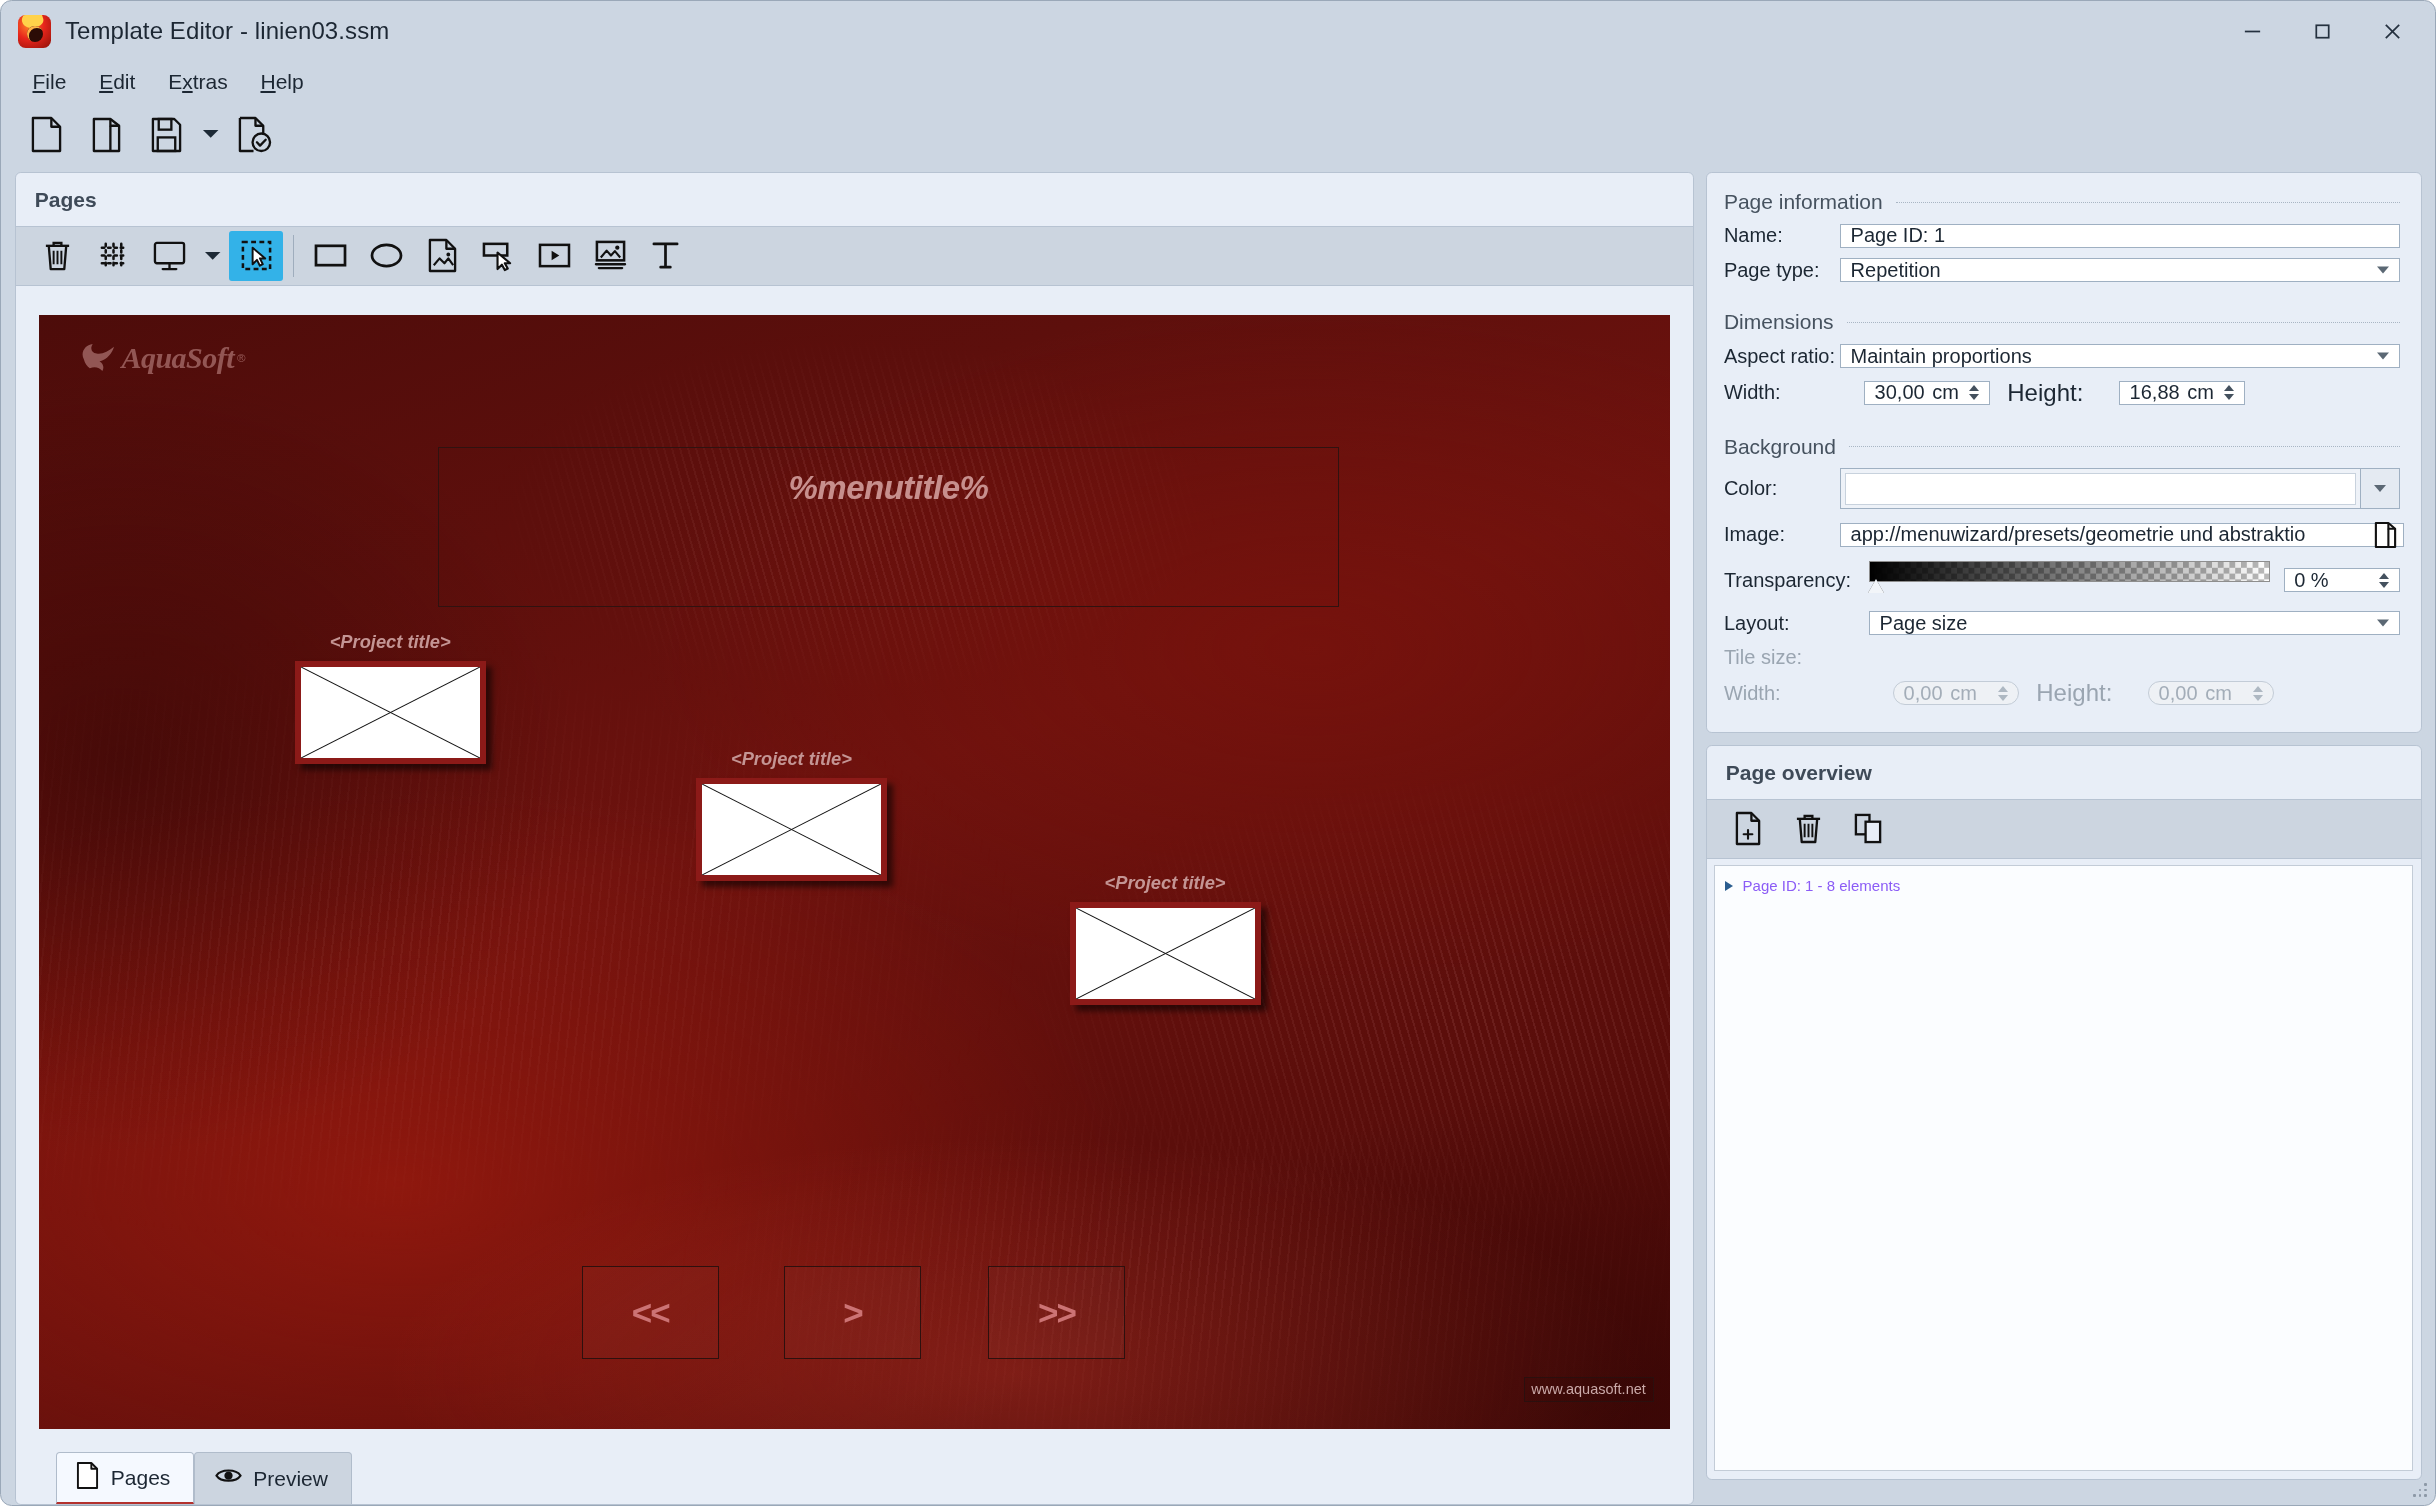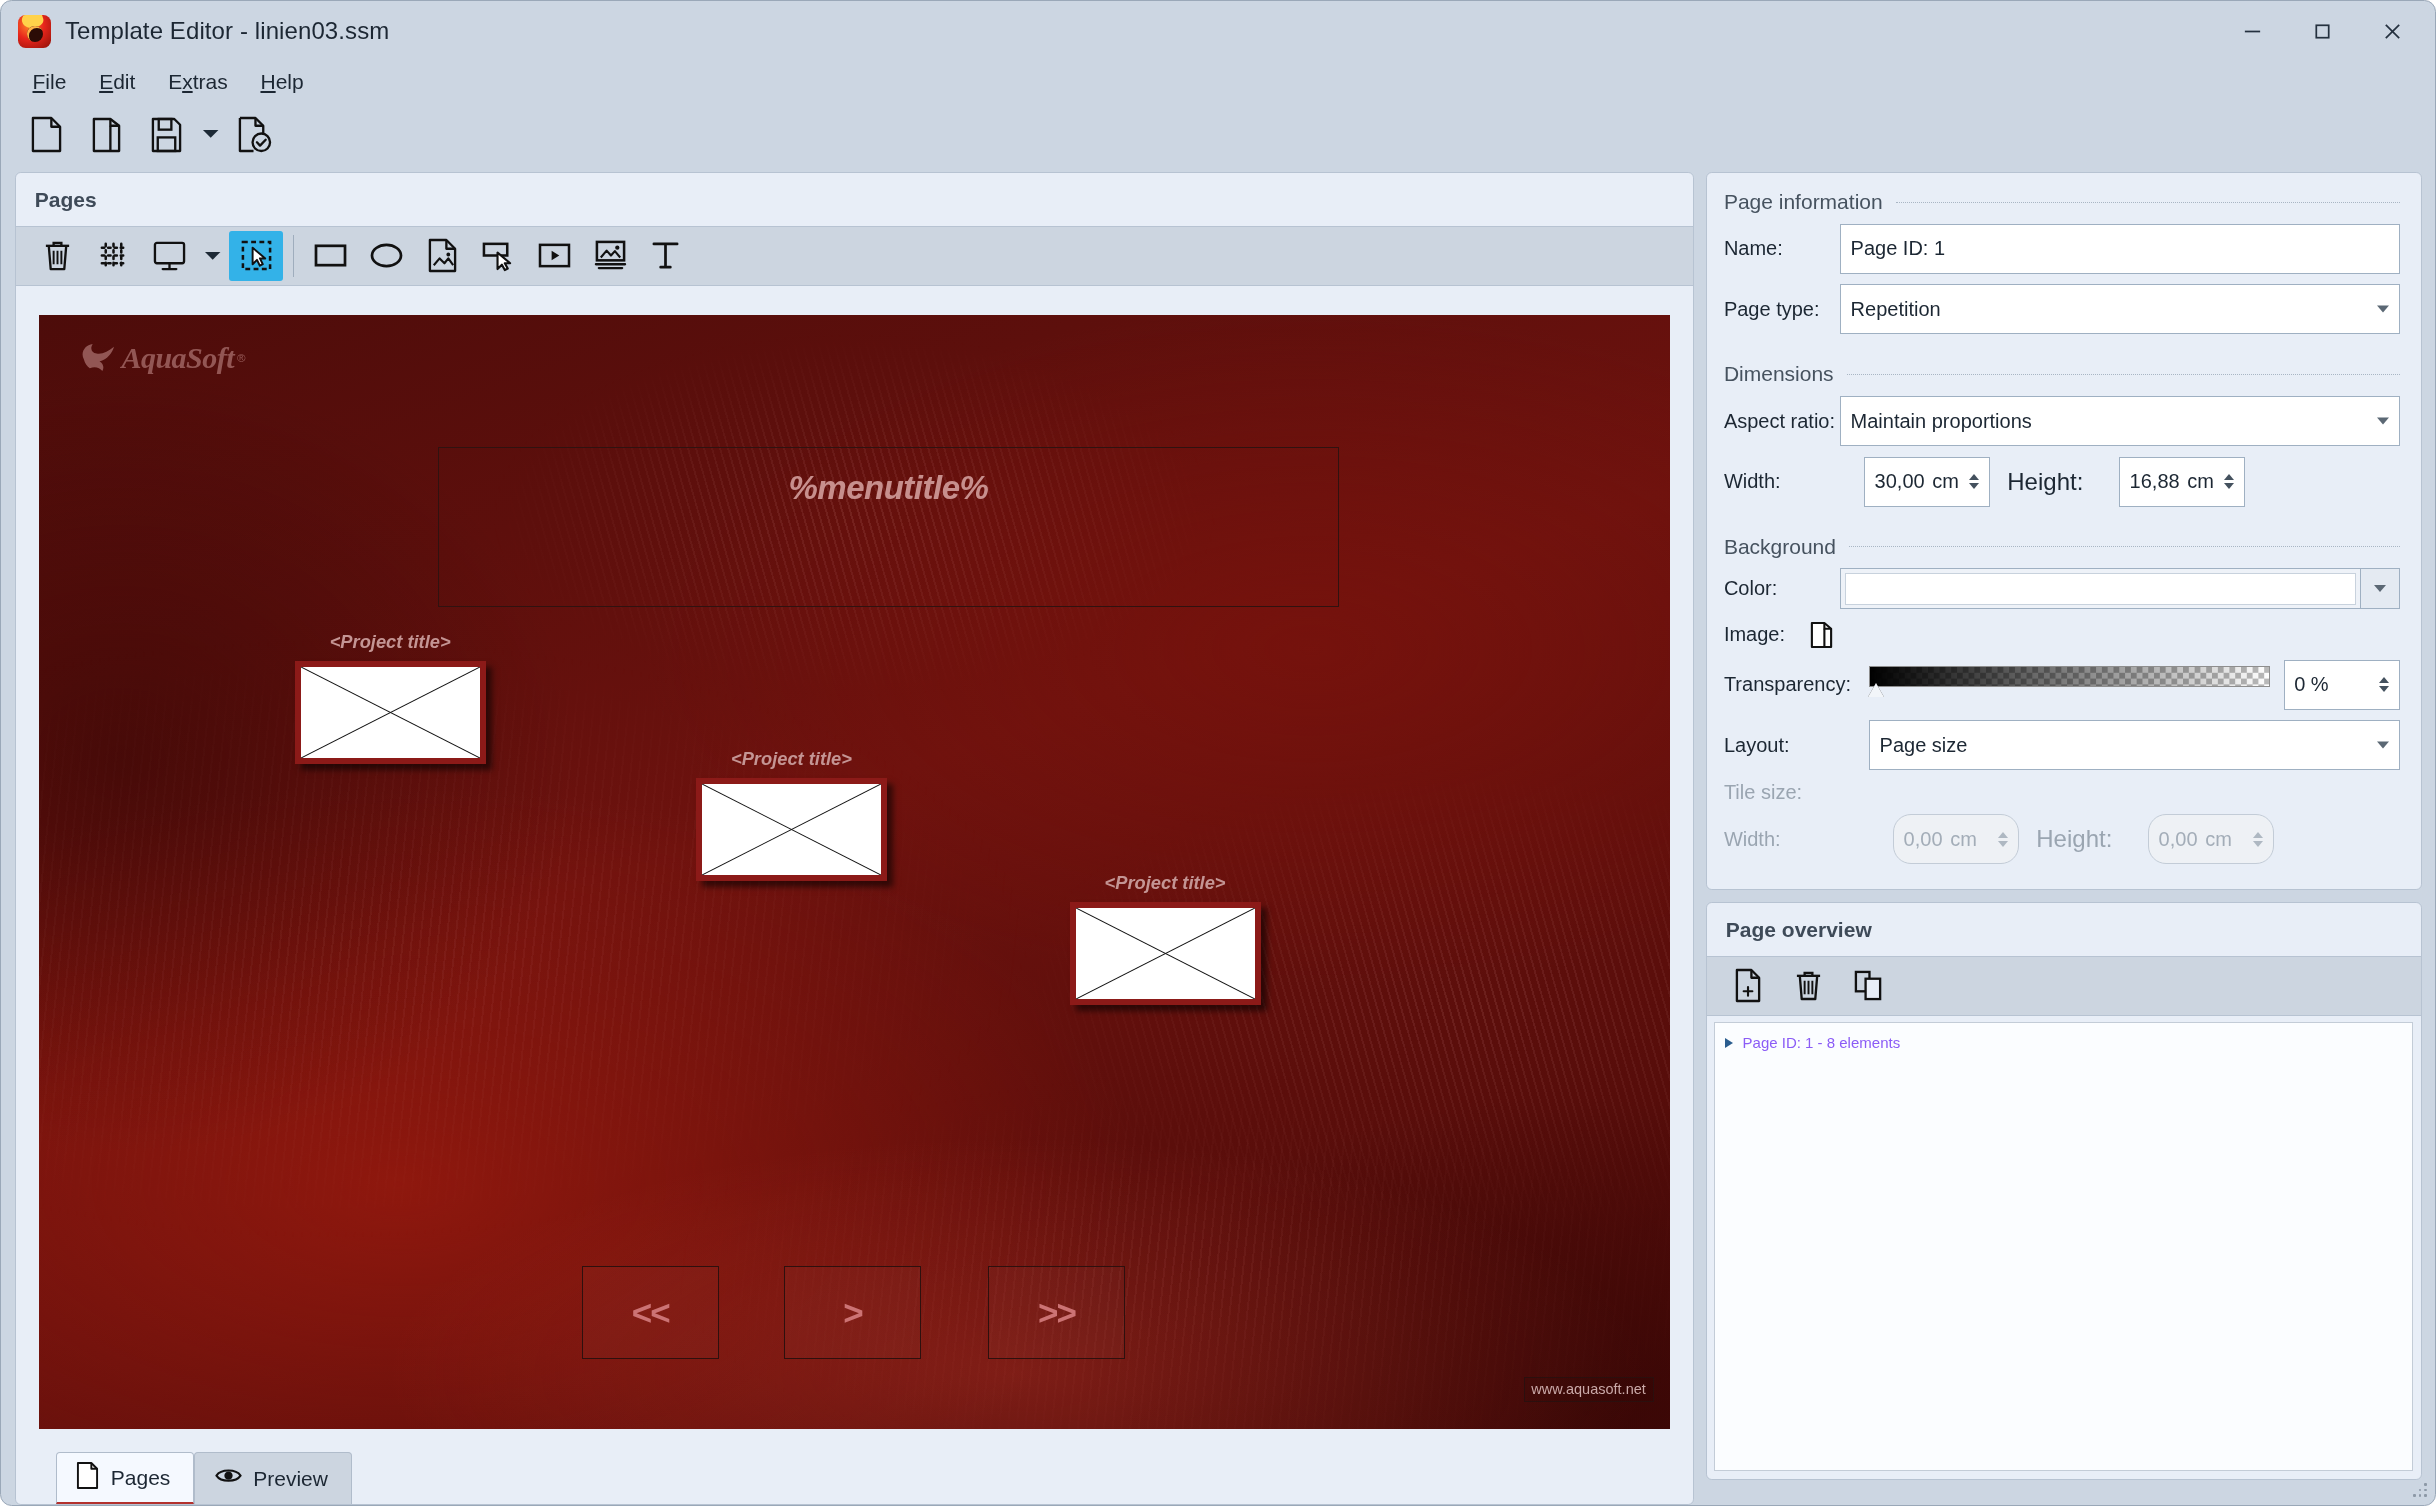--- a/index.html
+++ b/index.html
@@ -291,21 +291,21 @@
   .row .lab {
     font-size: 20px; color: #1c2733;
     flex: 0 0 116px;
   }
   .row .lab.wide { flex: 0 0 145px; }
   .row .lab.dim { color: #9aa5b1; }
 
   .field {
     background: #ffffff;
     border: 1px solid #9fb0c2;
-    height: 50px;
+    height: 24px;
     display: flex; align-items: center;
     padding: 0 9.7px;
     font-size: 20px; color: #1c2733;
     flex: 1 1 auto; min-width: 0;
     overflow: hidden; white-space: nowrap;
   }
   .field.dim { background: #eef1f5; color: #a3adb8; border-color: #c3ccd7; border-radius: 18px; }
   .combo { position: relative; padding-right: 33px; }
   .combo .car {
     position: absolute; right: 9.7px; top: 50%; transform: translateY(-50%);
@@ -719,20 +719,21 @@
           <span class="colorbox">
             <span class="swatch"></span>
           </span>
           <span class="colorbtn">
               <i class="car"></i>
             </span>
         </div>
 
         <div class="row">
           <span class="lab">Image:</span>
+          <span class="field">app://menuwizard/presets/geometrie und abstraktio</span>
           <span class="browse-btn">
             <svg width="25" height="29" viewBox="0 0 26 30">
                 <path d="M3 3 h13 l7 6 v19 h-20 z" fill="#fff" stroke="#111" stroke-width="2.2" stroke-linejoin="round"></path>
                 <path d="M16 3 v6 h7" fill="none" stroke="#111" stroke-width="2.2" stroke-linejoin="round"></path>
                 <path d="M16 9 v19" fill="none" stroke="#111" stroke-width="2.2"></path>
               </svg>
           </span>
         </div>
 
         <div class="row">

